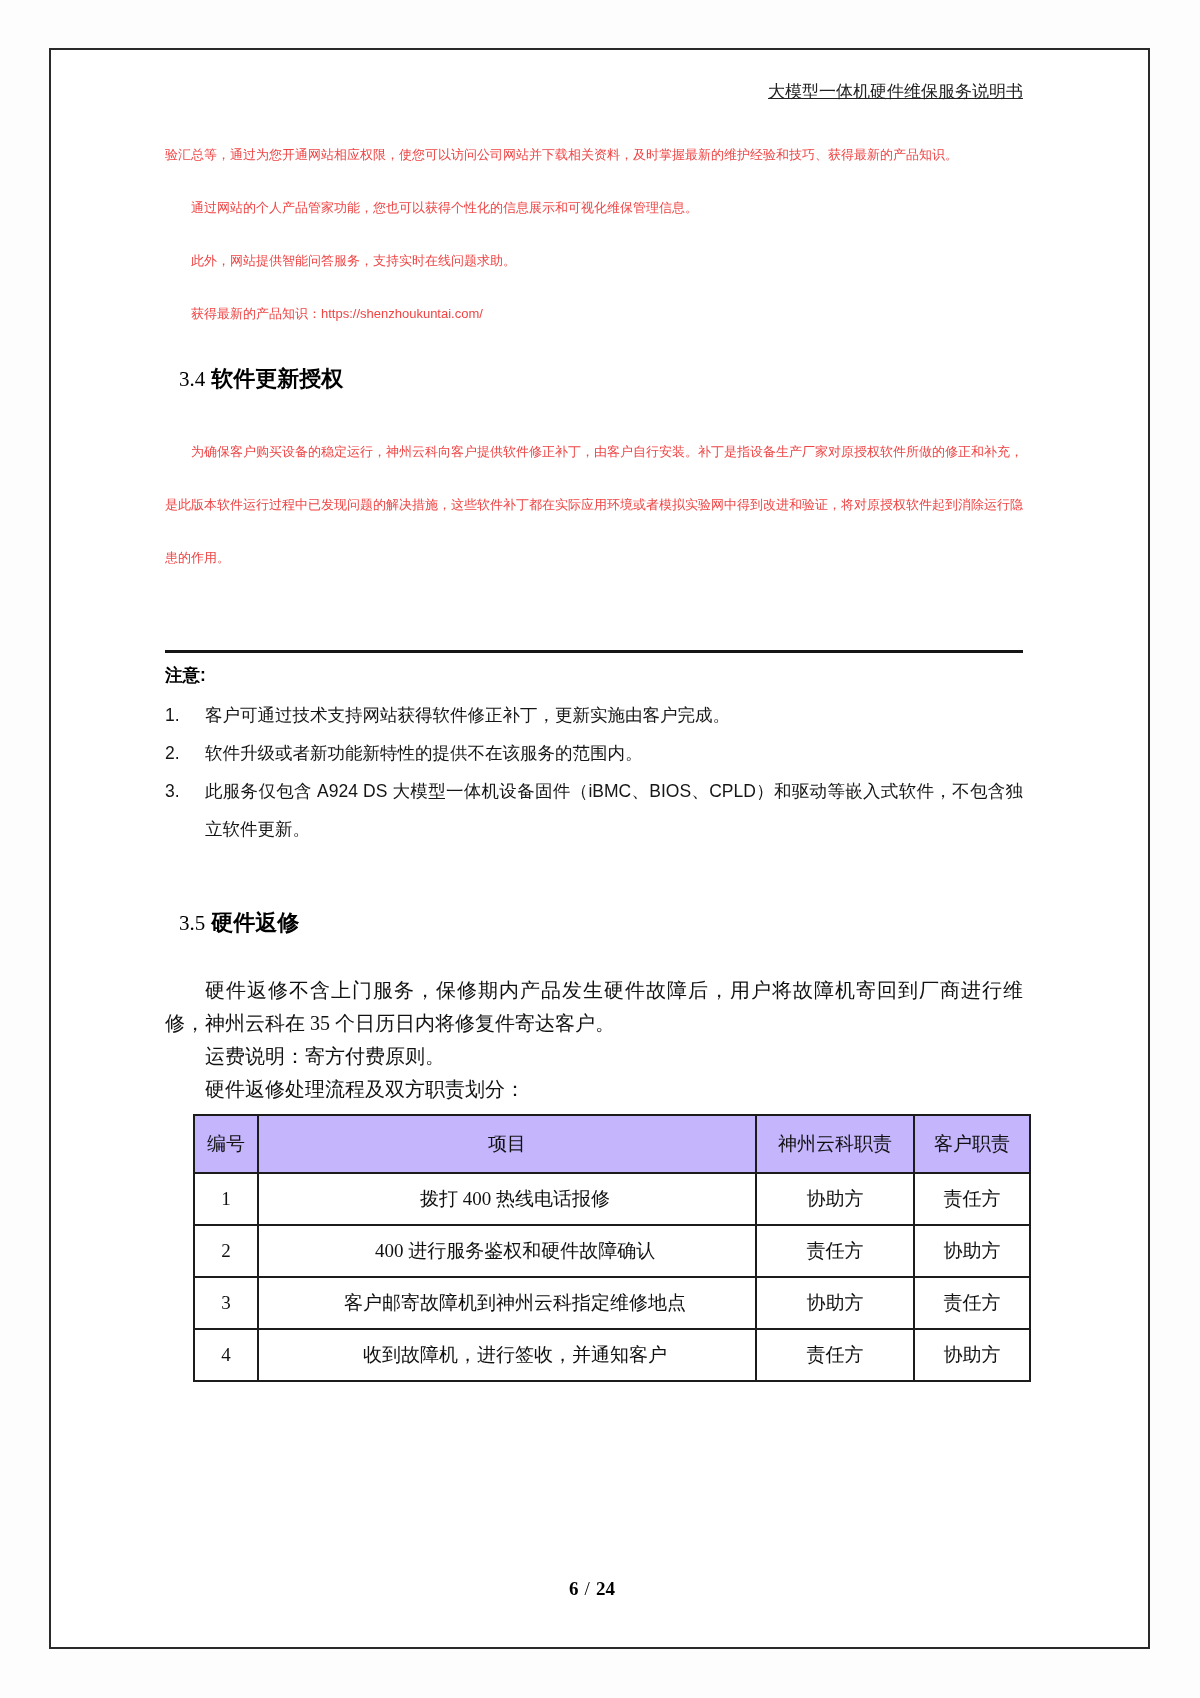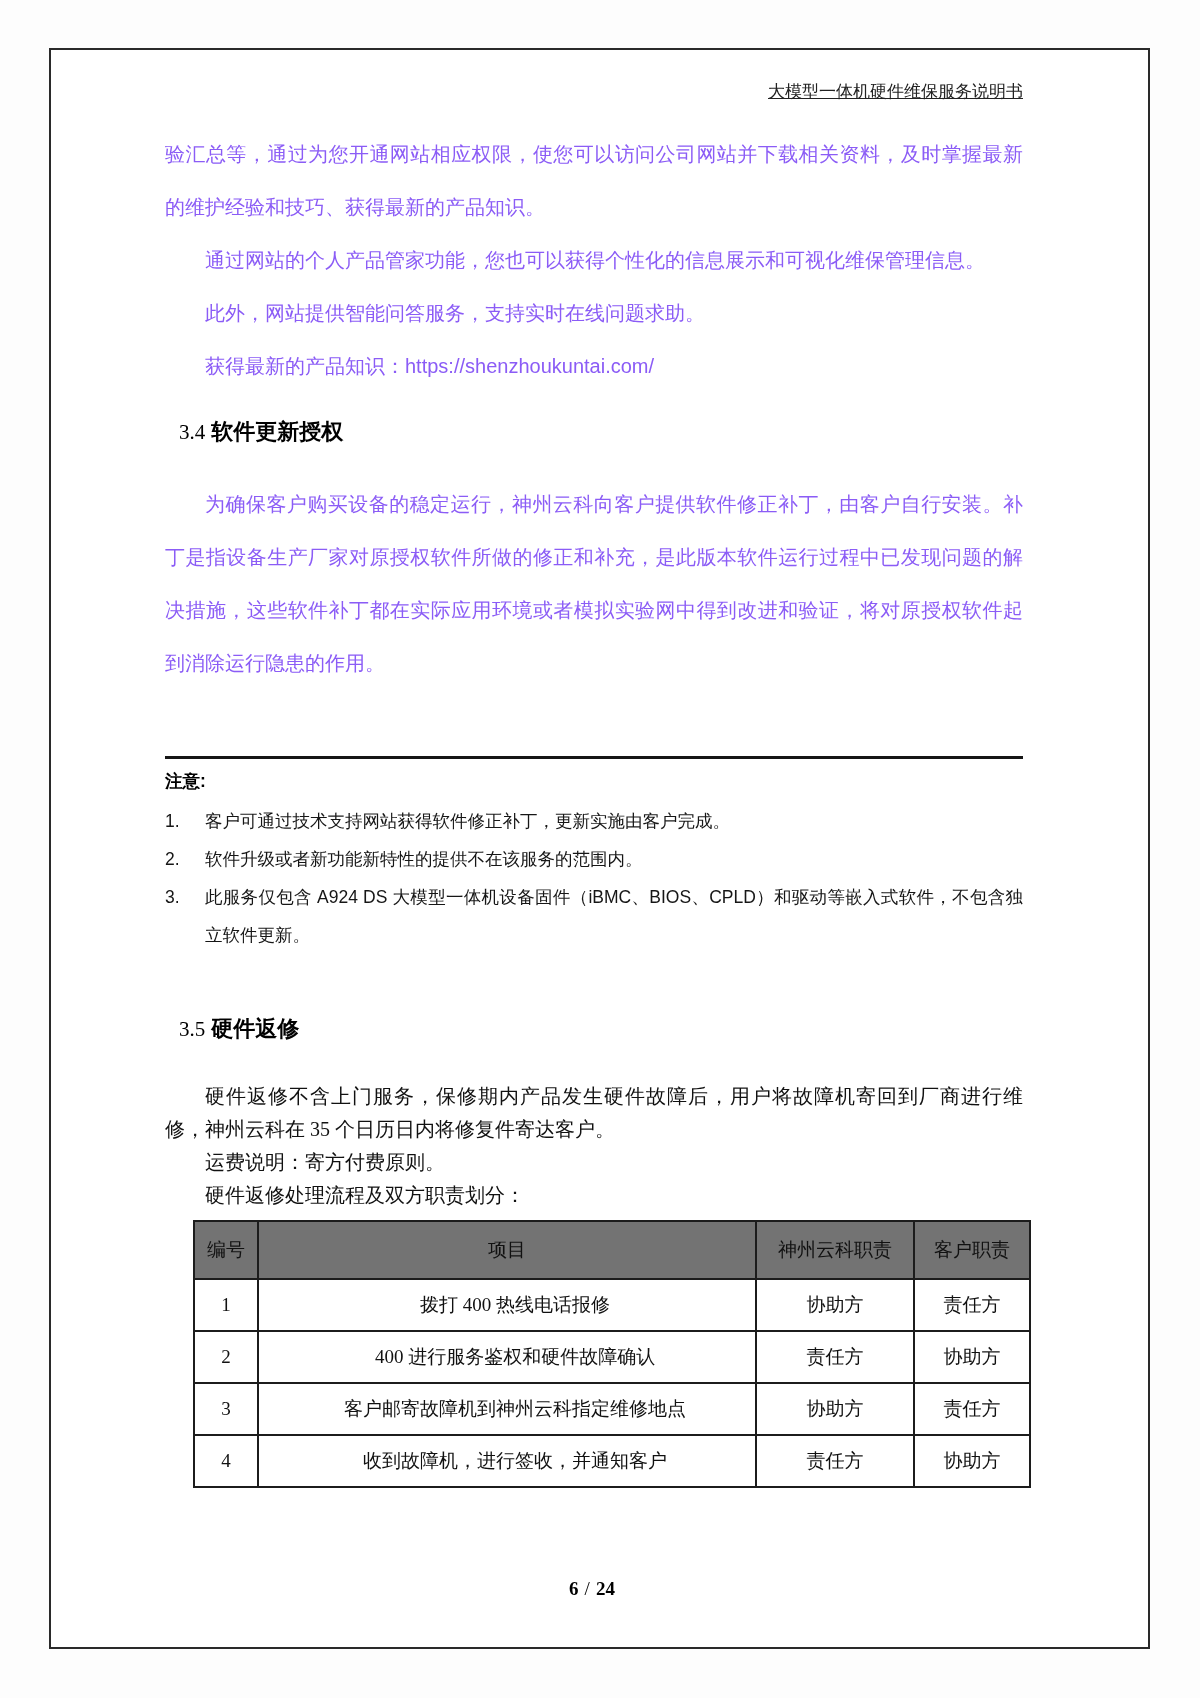--- a/index.html
+++ b/index.html
@@ -25,24 +25,24 @@
     margin-top:82px;
     text-align:right;
     font-family:"Liberation Serif", serif;
     font-size:17px;
     line-height:20px;
     color:#222;
     text-decoration:underline;
   }
   .body-sans {
     font-family:"Liberation Sans", sans-serif;
-    font-size:20px;
+    font-size:13px;
     line-height:53px;
     text-align:justify;
-    color:#8b5cf6;
+    color:#ef4444;
   }
   .indent { text-indent:2em; }
   .intro-p1 { margin-top:26px; }
   .section-heading {
     margin-left:14px;
     font-size:22px;
     line-height:30px;
     color:#000;
   }
   .h34 { margin-top:24px; }
@@ -98,21 +98,21 @@
     color:#111;
     table-layout:fixed;
   }
   .resp-table th, .resp-table td {
     border:2px solid #1c1c1c;
     text-align:center;
     font-weight:400;
     padding:0;
   }
   .resp-table thead th {
-    background:#737373;
+    background:#c4b5fd;
     height:56px;
     margin-top:23px;
   }
   .resp-table tbody td { height:50px; }
   .resp-table td.cell-item {
     text-align:center;
     padding-left:16px;
   }
   .page-footer {
     position:absolute; left:0; top:1578px;

